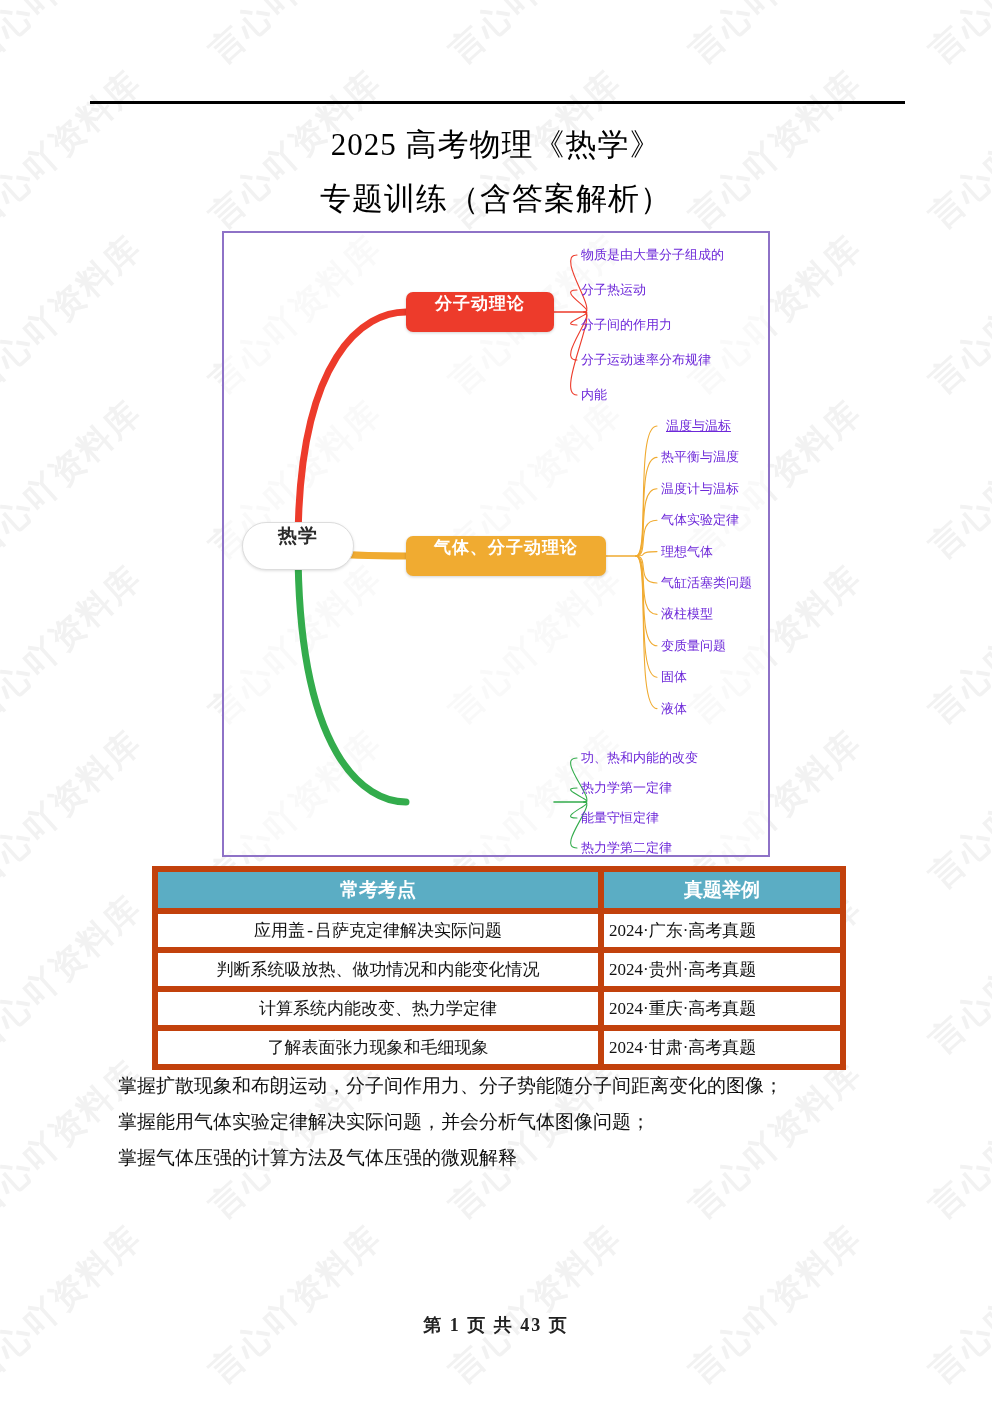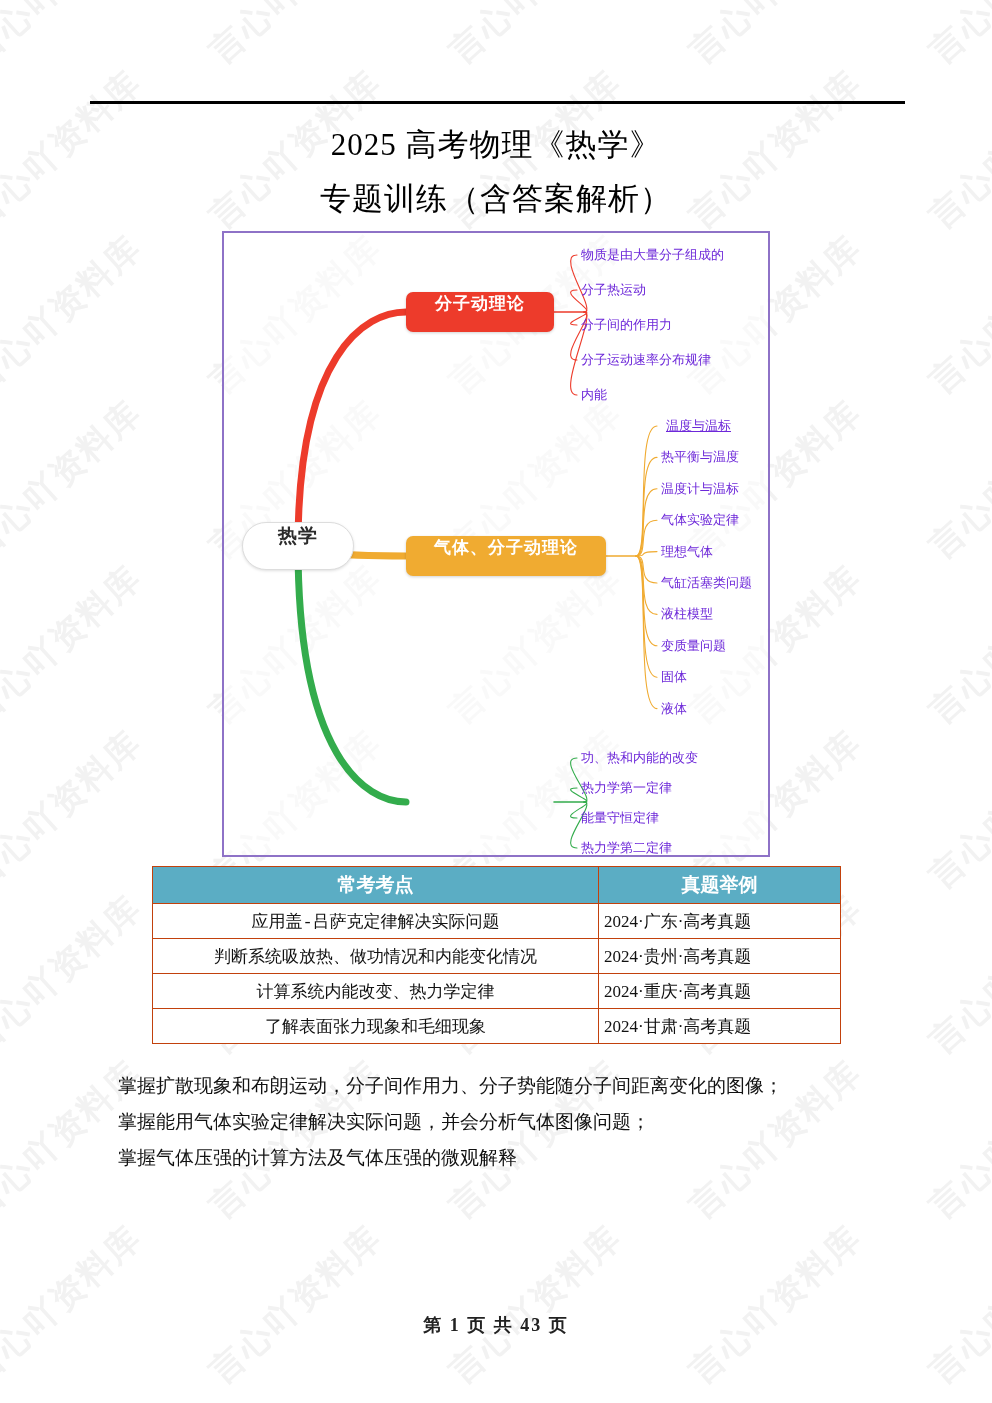--- a/index.html
+++ b/index.html
@@ -150,21 +150,21 @@
   
   #exam-table {
     position: absolute;
     left: 152px;
     top: 866px;
     width: 688px;
     border-collapse: collapse;
     table-layout: fixed;
   }
   #exam-table th, #exam-table td {
-    border: 1px solid #c2410c;
+    border: 6px solid #c2410c;
     padding: 5px;
     box-sizing: border-box;
   }
   #exam-table th {
     background: #5BADC4;
     color: #ffffff;
     height: 36px;
     font-size: 19px;
     font-weight: 700;
     text-align: center;

